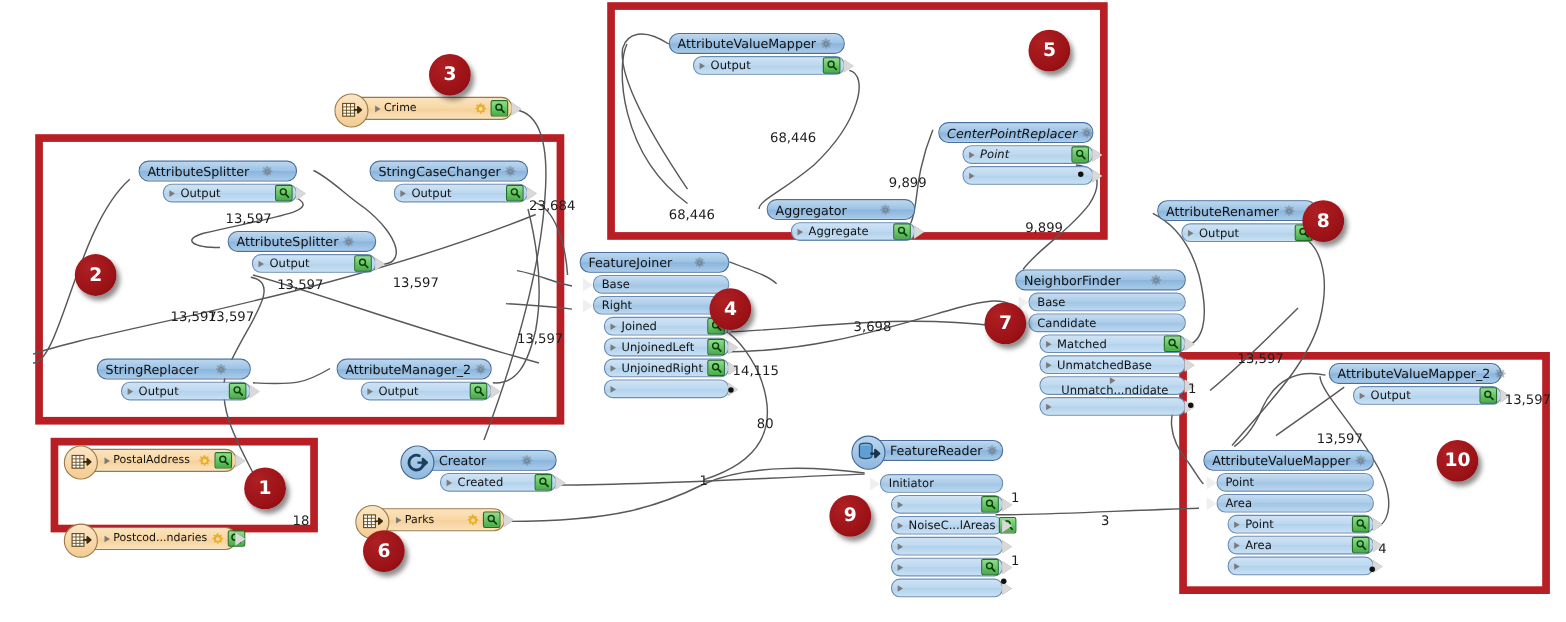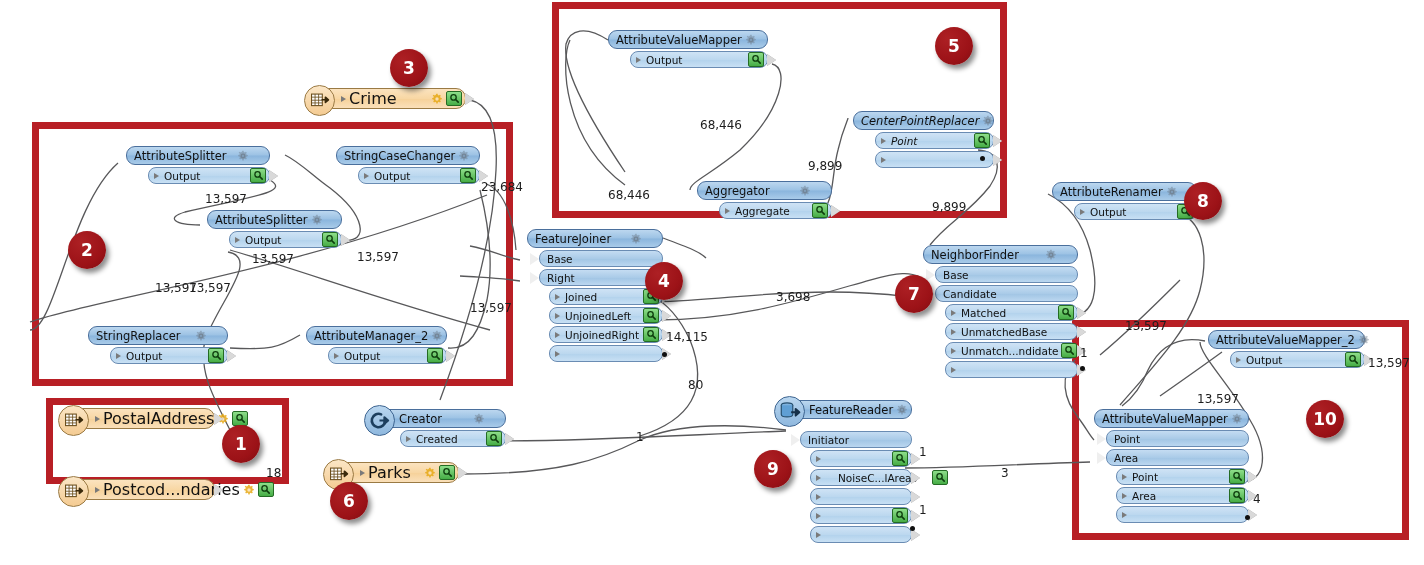--- a/index.html
+++ b/index.html
@@ -30,21 +30,21 @@
         background:linear-gradient(to bottom,#cfe3f5 0%,#bcd8ef 50%,#b2d2ec 52%,#c8e0f4 100%);
         display:flex;align-items:center;box-sizing:border-box;padding:0 3px 0 5px;
         font-size:10.5px;color:#111;white-space:nowrap;}
   .port.inp{background:linear-gradient(to bottom,#c4dcf2 0%,#aacbe8 50%,#a1c5e4 52%,#bbd7f0 100%);}
   .port .pn{flex:1 1 auto;padding-left:2px;}
 
   
   .rhead{position:relative;height:21px;border:1px solid #9a7a44;border-radius:10px;
          background:linear-gradient(to bottom,#fbe3bf 0%,#f8d7a4 50%,#f6d199 52%,#fae0ba 100%);
          display:flex;align-items:center;box-sizing:border-box;padding:0 3px 0 22px;
-         font-size:16px;color:#111;white-space:nowrap;}
+         font-size:10px;color:#111;white-space:nowrap;}
   .rhead .ttl{flex:1 1 auto;}
   .readericon{position:absolute;left:-15px;top:-4px;width:29px;height:29px;border-radius:50%;
          border:1.4px solid #9a7a44;background:linear-gradient(to bottom,#fbe6c6,#f4cb92);z-index:2;
          display:flex;align-items:center;justify-content:center;}
   .circicon{position:absolute;left:-15px;top:-5px;width:29px;height:29px;border-radius:50%;
          border:1.5px solid #3d6490;background:linear-gradient(to bottom,#b9d6ef,#8fb8de);
          display:flex;align-items:center;justify-content:center;z-index:2;}
 
   
   .tri{width:0;height:0;border-left:5px solid #7a7a7a;border-top:3.5px solid transparent;
@@ -474,21 +474,21 @@
               <path d="M9.6 9.4 L13.4 13.3" stroke="#0d3d0d" stroke-width="2.3" stroke-linecap="round"></path>
             </svg>
           </span>
           <span class="arrowout"></span>
         </div>
         <div class="port" style="margin-left: 22px; width: 133px;">
           <span class="tri"></span>
           <span class="pn">UnmatchedBase</span>
           <span class="arrowout"></span>
         </div>
-        <div class="port" style="margin-left: 22px; width: 133px;">
+        <div class="port" style="margin-left: 22px; width: 133px; flex-direction: column;">
           <span class="tri"></span>
           <span class="pn">Unmatch...ndidate</span>
           <span class="mag">
             <svg viewBox="0 0 16 16" width="11" height="11">
               <circle cx="6.6" cy="6.4" r="3.9" fill="none" stroke="#0d3d0d" stroke-width="1.9"></circle>
               <path d="M9.6 9.4 L13.4 13.3" stroke="#0d3d0d" stroke-width="2.3" stroke-linecap="round"></path>
             </svg>
           </span>
           <span class="arrowout"></span>
         </div>
@@ -631,21 +631,21 @@
           <span class="tri"></span>
           <span class="pn"><schema></schema></span>
           <span class="mag">
             <svg viewBox="0 0 16 16" width="11" height="11">
               <circle cx="6.6" cy="6.4" r="3.9" fill="none" stroke="#0d3d0d" stroke-width="1.9"></circle>
               <path d="M9.6 9.4 L13.4 13.3" stroke="#0d3d0d" stroke-width="2.3" stroke-linecap="round"></path>
             </svg>
           </span>
           <span class="arrowout"></span>
         </div>
-        <div class="port" style="margin-left: 22px; width: 102px; gap: 12px;">
+        <div class="port" style="margin-left: 22px; width: 102px;">
           <span class="tri"></span>
           <span class="pn">NoiseC...lAreas</span>
           <span class="mag">
             <svg viewBox="0 0 16 16" width="11" height="11">
               <circle cx="6.6" cy="6.4" r="3.9" fill="none" stroke="#0d3d0d" stroke-width="1.9"></circle>
               <path d="M9.6 9.4 L13.4 13.3" stroke="#0d3d0d" stroke-width="2.3" stroke-linecap="round"></path>
             </svg>
           </span>
           <span class="arrowout"></span>
         </div>

